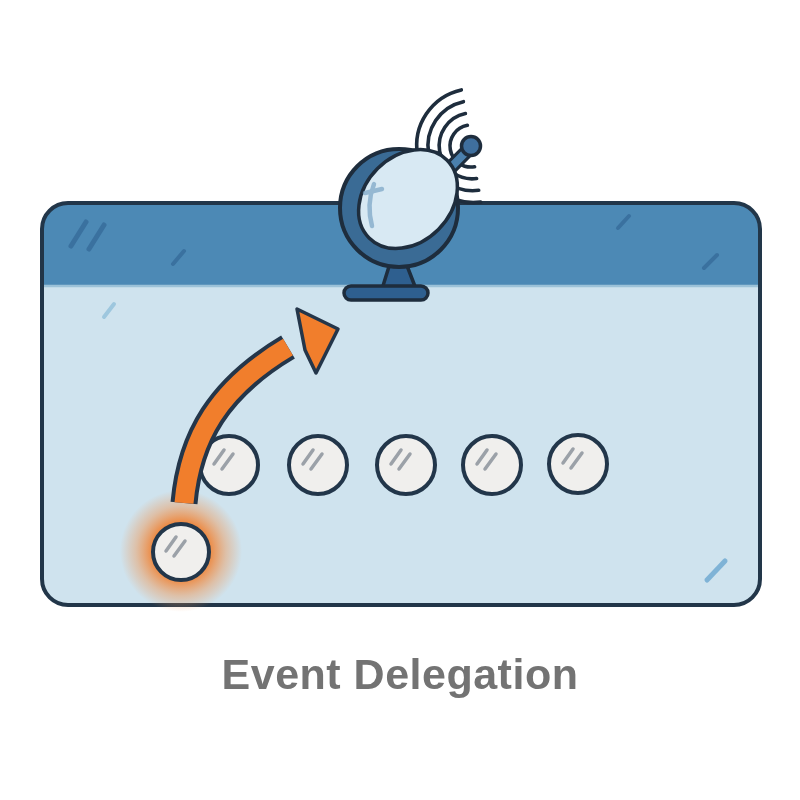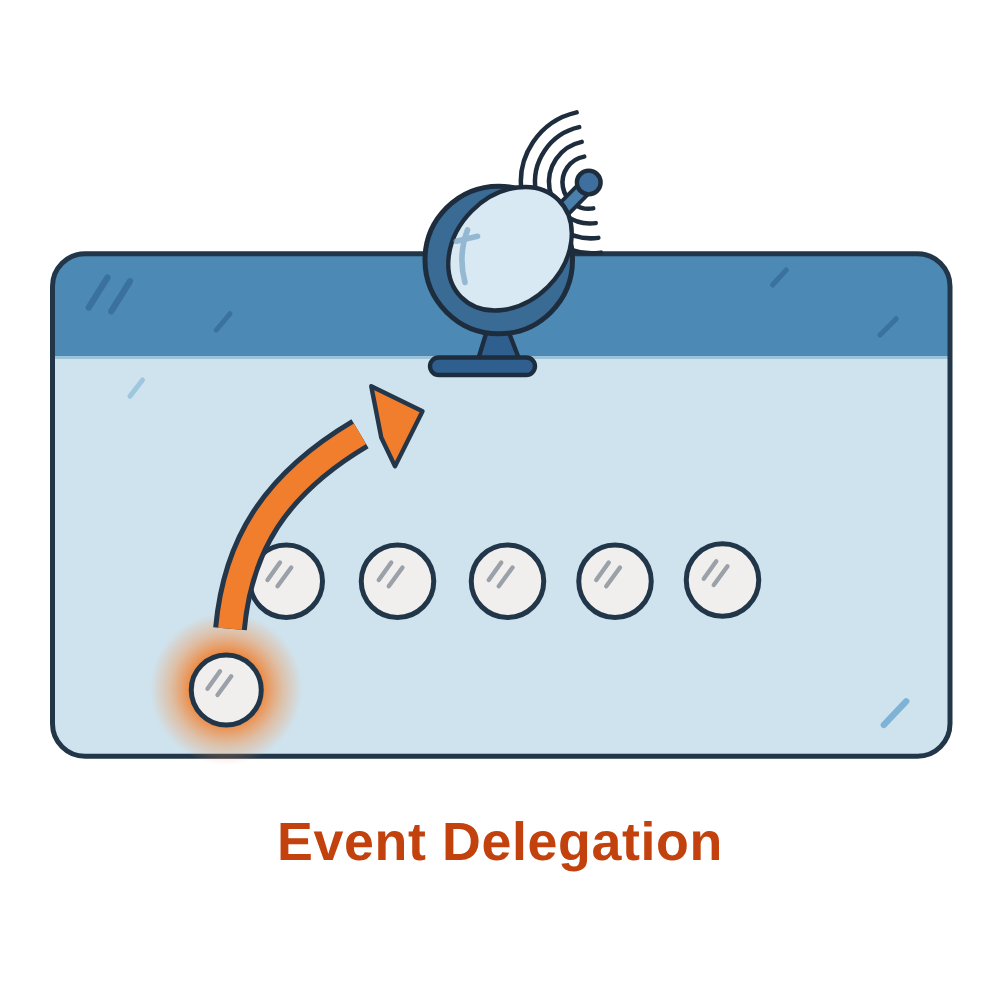--- a/index.html
+++ b/index.html
@@ -14,21 +14,21 @@
   svg{display:block;}
   .child-circle{fill:#f0efed;stroke:#22364a;stroke-width:4;}
   .slash{stroke:#9ba1a8;stroke-width:3.5;stroke-linecap:round;fill:none;}
   .hdr-slash{stroke:#3a719f;stroke-linecap:round;fill:none;}
   .body-slash{stroke-linecap:round;fill:none;}
   .arc{fill:none;stroke:#1e2d3d;stroke-width:3.6;stroke-linecap:round;}
   .title{
     position:absolute;left:0;top:650px;width:800px;
     text-align:center;
     font-size:43px;font-weight:700;letter-spacing:.5px;
-    color:#c2410c;
+    color:#737373;
   }
 </style>
 </head>
 <body>
 
 <div class="stage">
 <svg width="800" height="800" viewBox="0 0 800 800">
   <defs>
     <radialGradient id="glowGrad" cx="50%" cy="50%" r="50%">
       <stop offset="0%" stop-color="#f08030" stop-opacity="0.95"></stop>

